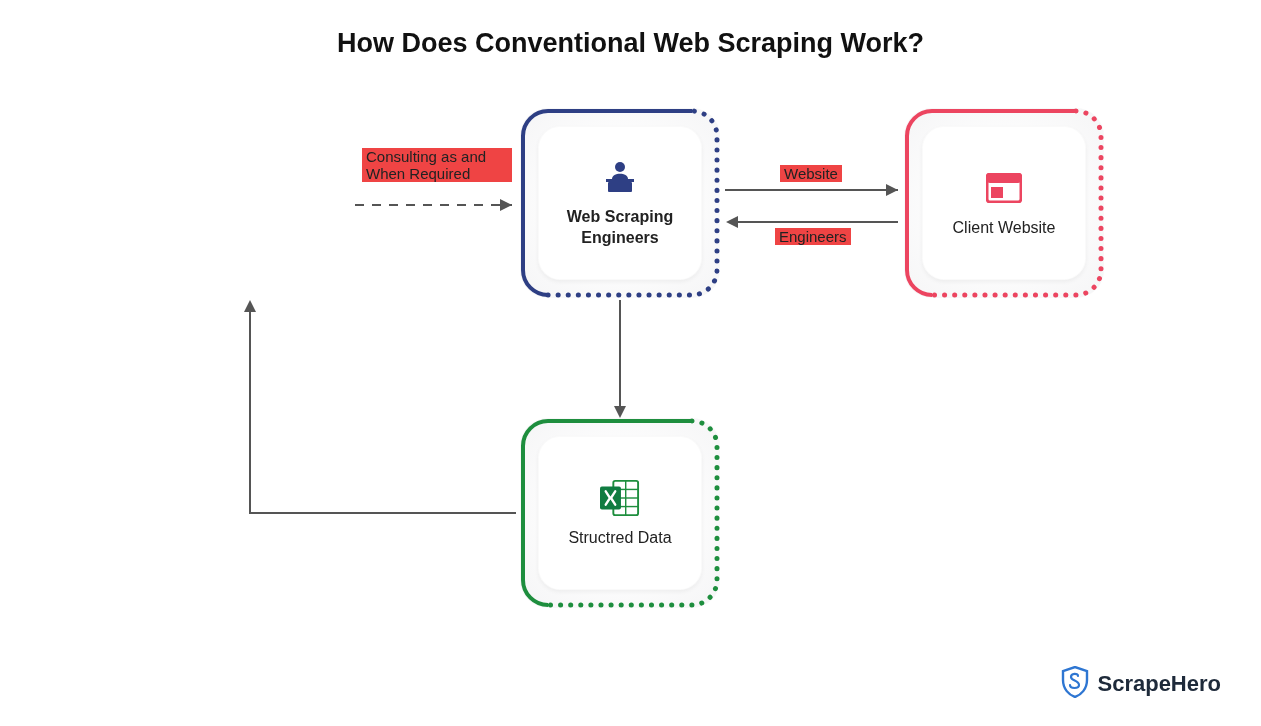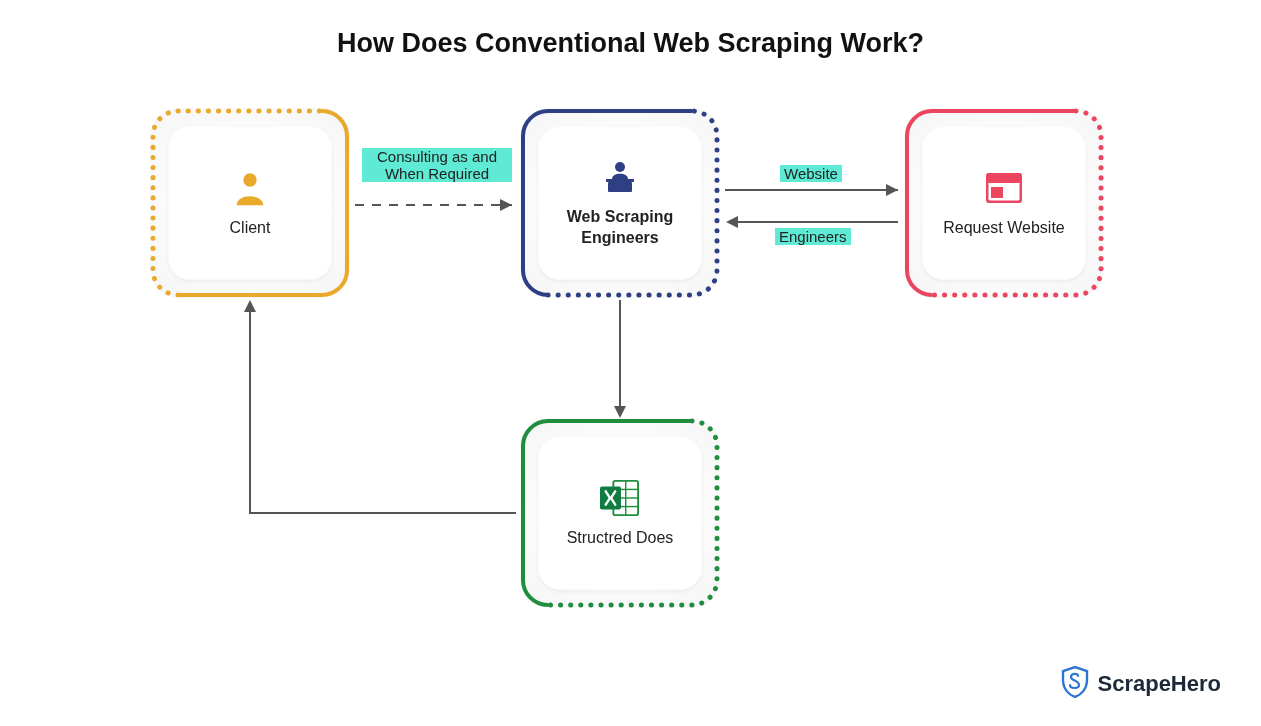--- a/index.html
+++ b/index.html
@@ -86,22 +86,21 @@
   
   svg.arrows { position: absolute; top: 0; left: 0; width: 1261px; height: 726px; pointer-events:none; }
   .arrow-line { stroke:#555; stroke-width:2; fill:none; }
   .arrow-dashed { stroke:#555; stroke-width:2; fill:none; stroke-dasharray:9 8; }
   .arrow-head { fill:#555; }
 
   .edge-label {
     position: absolute;
     font-size: 15px;
     color: #222;
-    text-align: center;
-    background: #5eead4;
+    background: #ef4444;
     padding: 0 4px;
   }
 
   .logo {
     position: absolute;
     right: 40px;
     bottom: 24px;
     display: flex;
     align-items: center;
     gap: 8px;
@@ -136,38 +135,20 @@
 
     <path class="arrow-line" d="M516 513 L250 513 L250 306"></path>
     <polygon class="arrow-head" points="250,300 244,312 256,312"></polygon>
   </svg>
 
   <div class="edge-label" style="left:362px; top:148px; width:150px; white-space:pre-line;">Consulting as and
 When Required</div>
   <div class="edge-label" style="left:780px; top:165px;">Website</div>
   <div class="edge-label" style="left:775px; top:228px;">Engineers</div>
 
-  <div class="node" id="node-client">
-    <div class="frame-bg"></div>
-    <svg class="frame-solid" viewBox="0 0 200 190">
-      <path d="M172 3 A25 25 0 0 1 197 28 L197 162 A25 25 0 0 1 172 187 L28 187" fill="none" stroke="#E9A92A" stroke-width="4"></path>
-    </svg>
-    <svg class="frame-dotted" viewBox="0 0 200 190">
-      <path d="M28 187 A25 25 0 0 1 3 162 L3 28 A25 25 0 0 1 28 3 L172 3" fill="none" stroke="#E9A92A" stroke-width="5" stroke-dasharray="0.1 10" stroke-linecap="round"></path>
-    </svg>
-    <div class="node-inner">
-      <span class="icon-wrap">
-        <svg width="32" height="36" viewBox="0 0 24 26">
-          <circle cx="12" cy="7" r="5" fill="#E9A92A"></circle>
-          <path d="M2 26 C2 17 22 17 22 26 Z" fill="#E9A92A"></path>
-        </svg>
-      </span>
-      <div class="node-label">Client</div>
-    </div>
-  </div>
 
   <div class="node" id="node-engineers">
     <div class="frame-bg"></div>
     <svg class="frame-solid" viewBox="0 0 200 190">
       <path d="M172 3 L28 3 A25 25 0 0 0 3 28 L3 162 A25 25 0 0 0 28 187" fill="none" stroke="#2E3F84" stroke-width="4"></path>
     </svg>
     <svg class="frame-dotted" viewBox="0 0 200 190">
       <path d="M28 187 L172 187 A25 25 0 0 0 197 162 L197 28 A25 25 0 0 0 172 3" fill="none" stroke="#2E3F84" stroke-width="5" stroke-dasharray="0.1 10" stroke-linecap="round"></path>
     </svg>
     <div class="node-inner">
@@ -193,21 +174,21 @@
       <path d="M172 3 A25 25 0 0 1 197 28 L197 162 A25 25 0 0 1 172 187 L28 187" fill="none" stroke="#EC4560" stroke-width="5" stroke-dasharray="0.1 10" stroke-linecap="round"></path>
     </svg>
     <div class="node-inner">
       <span class="icon-wrap">
         <svg width="36" height="30" viewBox="0 0 36 30">
           <rect x="1" y="1" width="34" height="28" rx="3" fill="none" stroke="#EC4560" stroke-width="3"></rect>
           <rect x="1" y="1" width="34" height="9" rx="3" fill="#EC4560"></rect>
           <rect x="5" y="14" width="12" height="11" fill="#EC4560"></rect>
         </svg>
       </span>
-      <div class="node-label">Request Website</div>
+      <div class="node-label">Client Website</div>
     </div>
   </div>
 
   <div class="node" id="node-data">
     <div class="frame-bg"></div>
     <svg class="frame-solid" viewBox="0 0 200 190">
       <path d="M28 187 A25 25 0 0 1 3 162 L3 28 A25 25 0 0 1 28 3 L172 3" fill="none" stroke="#1E8E3E" stroke-width="4"></path>
     </svg>
     <svg class="frame-dotted" viewBox="0 0 200 190">
       <path d="M172 3 A25 25 0 0 1 197 28 L197 162 A25 25 0 0 1 172 187 L28 187" fill="none" stroke="#1E8E3E" stroke-width="5" stroke-dasharray="0.1 10" stroke-linecap="round"></path>
@@ -217,21 +198,21 @@
         <svg width="42" height="40" viewBox="0 0 42 40">
           <rect x="14" y="2" width="26" height="36" rx="2" fill="#fff" stroke="#1E8E3E" stroke-width="2"></rect>
           <line x1="14" y1="11" x2="40" y2="11" stroke="#1E8E3E" stroke-width="1.5"></line>
           <line x1="14" y1="20" x2="40" y2="20" stroke="#1E8E3E" stroke-width="1.5"></line>
           <line x1="14" y1="29" x2="40" y2="29" stroke="#1E8E3E" stroke-width="1.5"></line>
           <line x1="27" y1="2" x2="27" y2="38" stroke="#1E8E3E" stroke-width="1.5"></line>
           <rect x="0" y="8" width="22" height="24" rx="2" fill="#107C41"></rect>
           <path d="M6 13 L10.5 20 L6 27 M16 13 L11.5 20 L16 27" stroke="#fff" stroke-width="2.5" fill="none" stroke-linecap="round"></path>
         </svg>
       </span>
-      <div class="node-label">Structred Does</div>
+      <div class="node-label">Structred Data</div>
     </div>
   </div>
 
 </div>
 
 <div class="logo">
   <span>
     <svg width="28" height="32" viewBox="0 0 28 32">
       <path d="M14 1 L26 5 V14 C26 23 20 29 14 31 C8 29 2 23 2 14 V5 Z" fill="none" stroke="#2E76D2" stroke-width="2.4"></path>
       <path d="M17 10 C17 7 10 7 10 11 C10 15 18 14 18 19 C18 23 9 23 9 19" fill="none" stroke="#2E76D2" stroke-width="2.2" stroke-linecap="round"></path>

